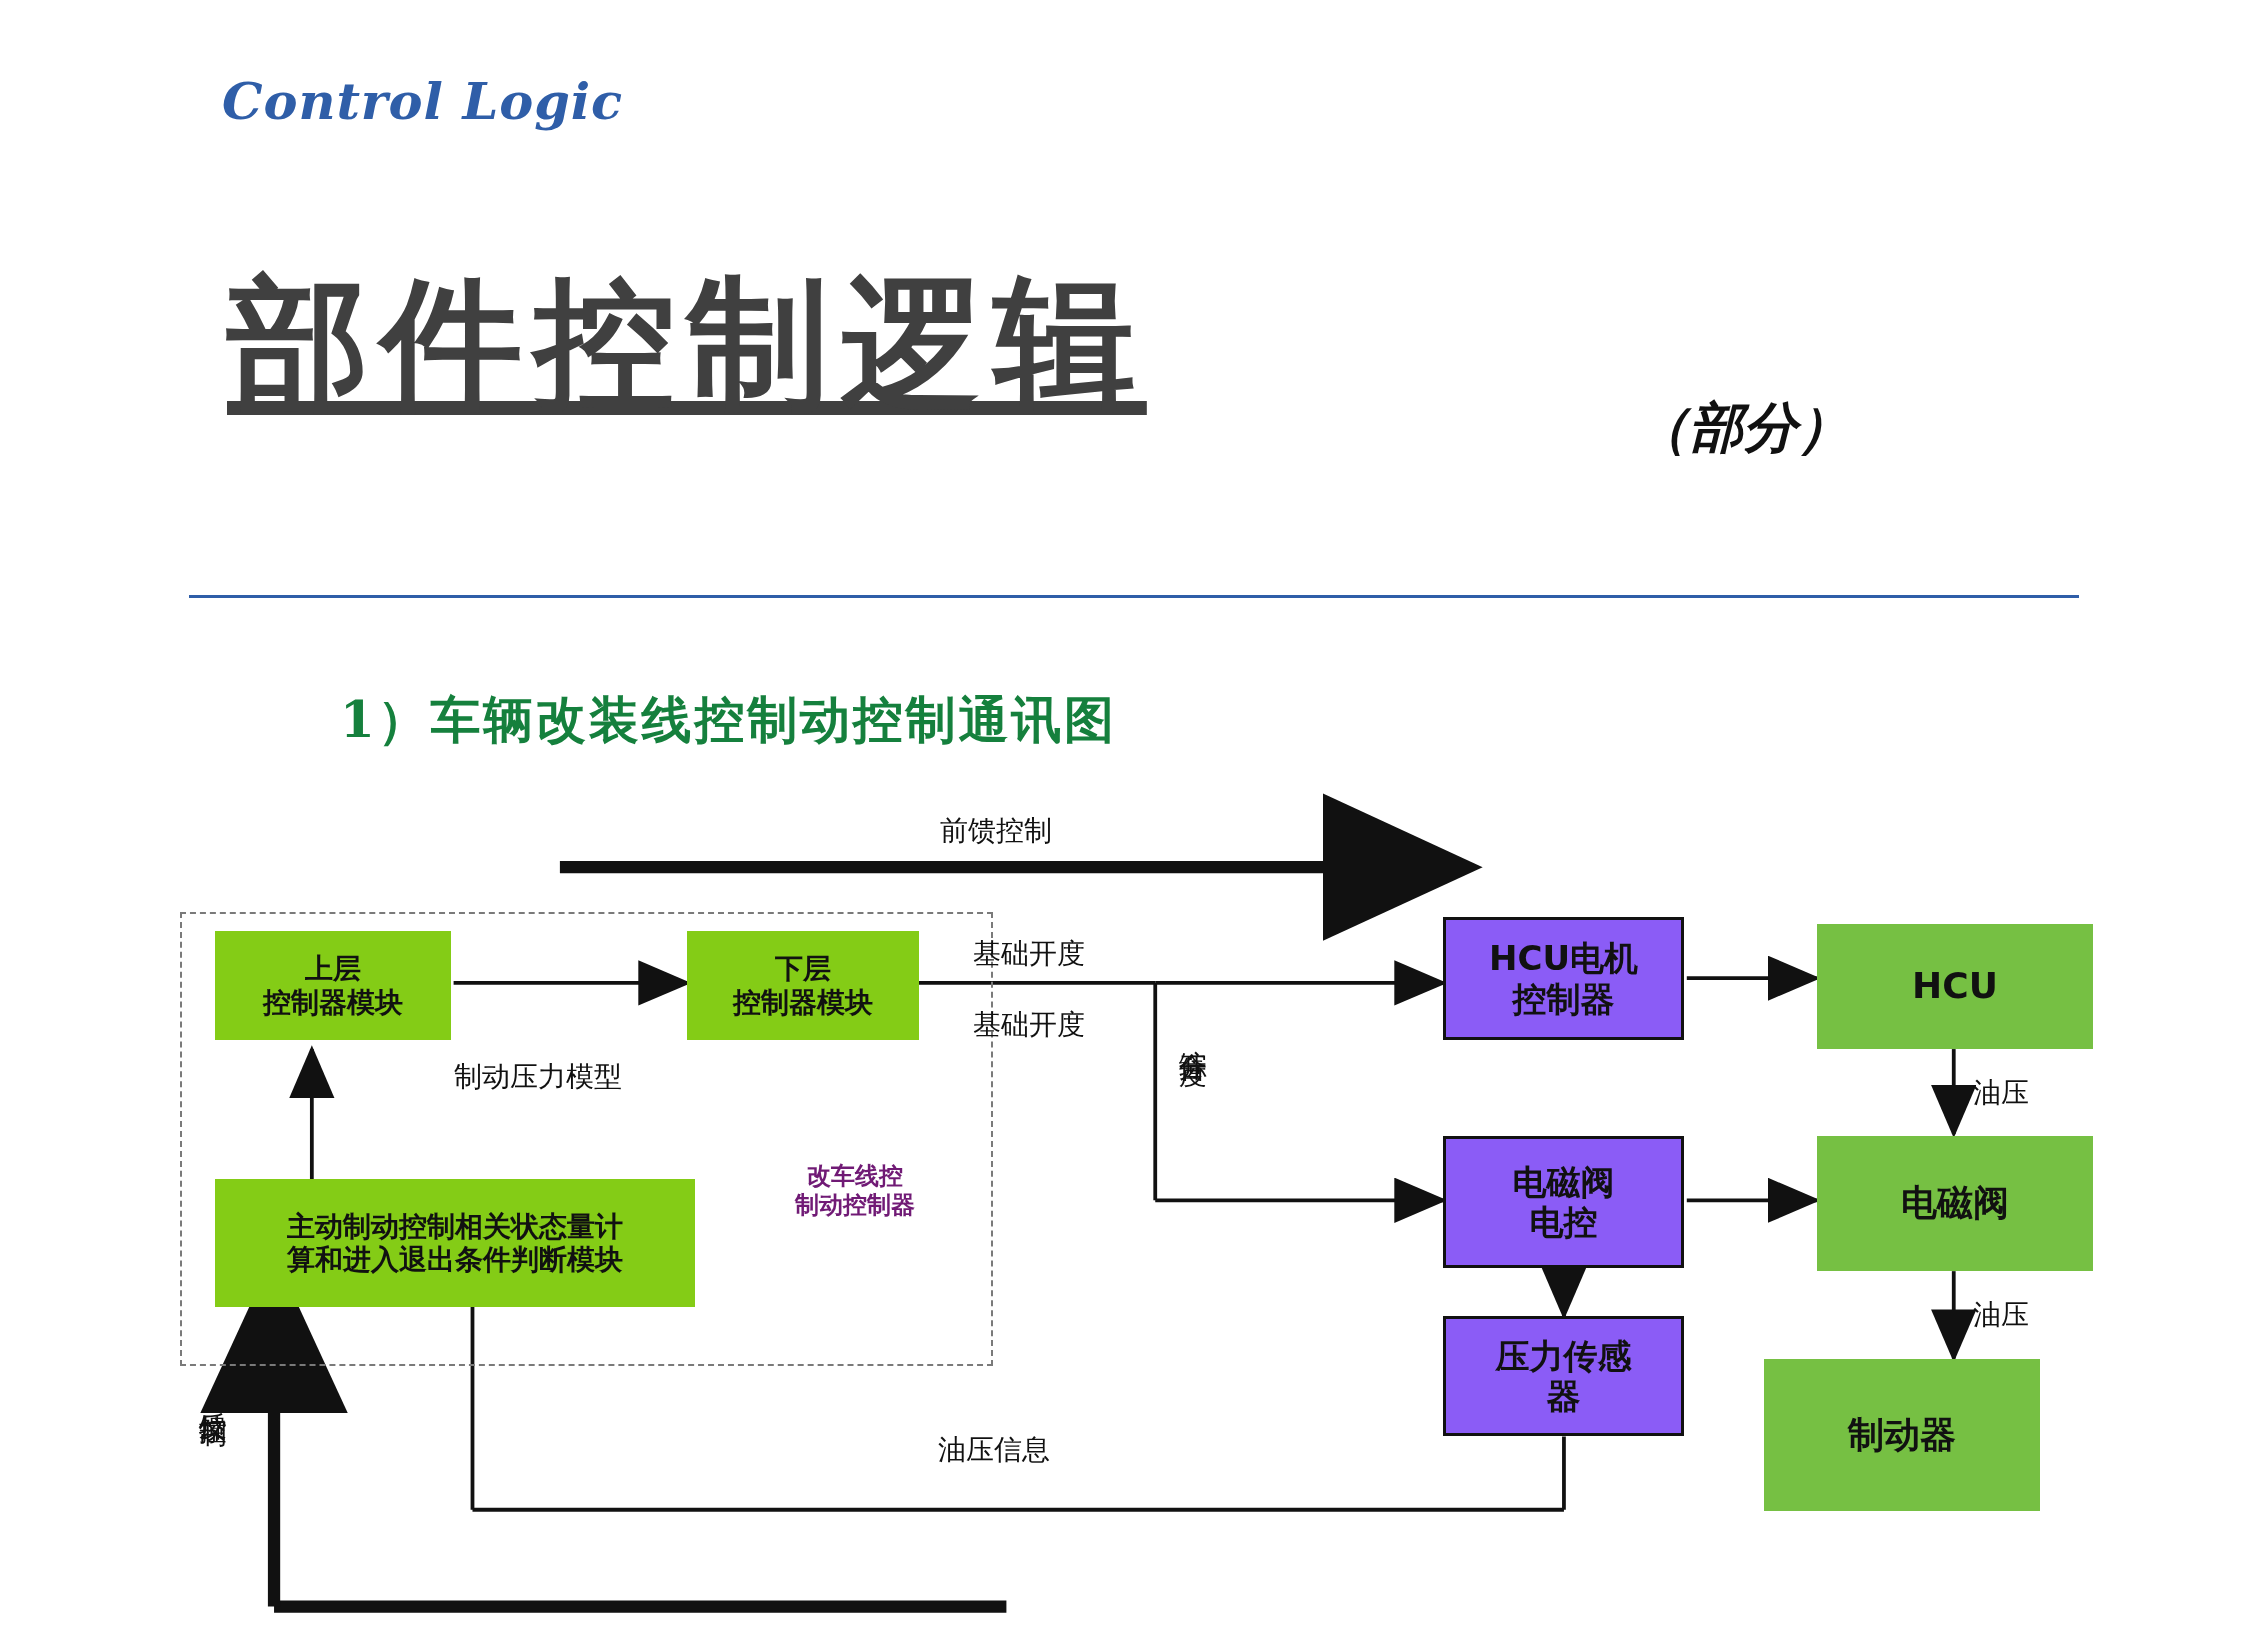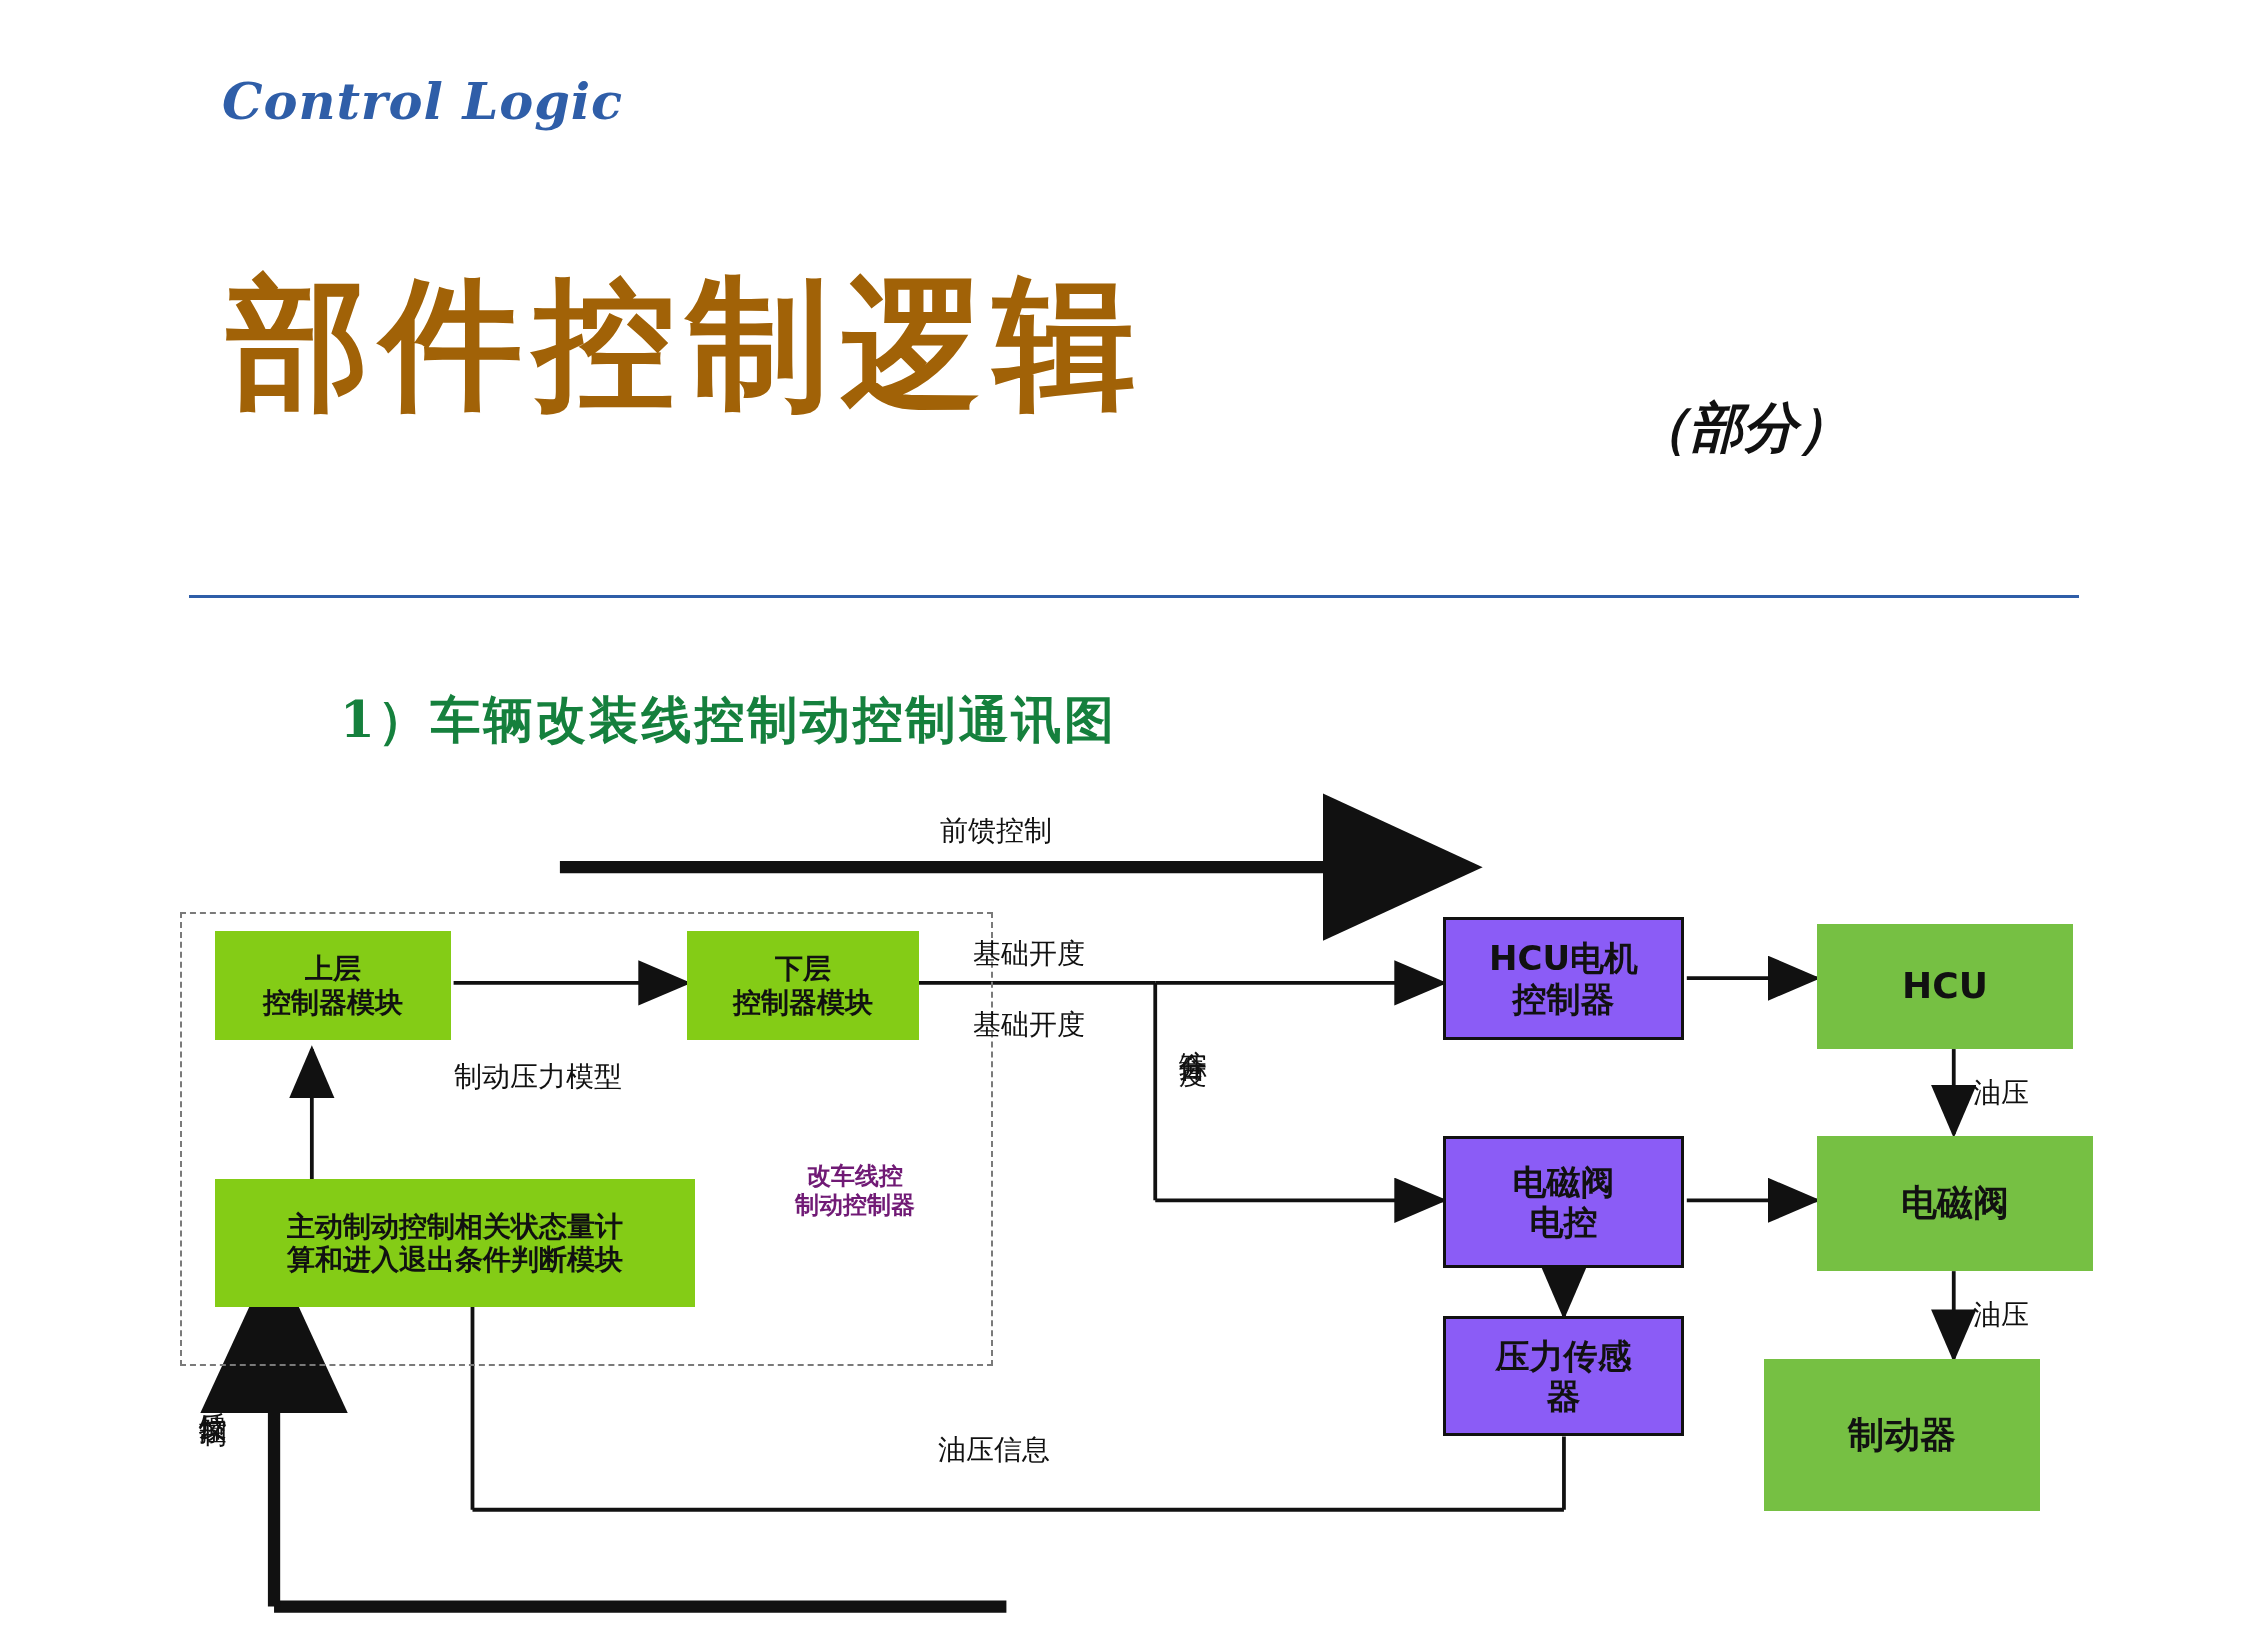--- a/index.html
+++ b/index.html
@@ -33,23 +33,24 @@
     color: #2F5EA8;
     letter-spacing: 0.9px;
   }
   .main-title {
     position: absolute;
     left: 227px;
     top: 250px;
     font-family: "DejaVu Sans", sans-serif;
     font-weight: bold;
     font-size: 142px;
-    color: #a16207;
+    color: #404040;
     letter-spacing: 11.3px;
     white-space: nowrap;
+    text-decoration: underline;
   }
   .sub-title {
     position: absolute;
     left: 1635px;
     top: 392px;
     font-family: "DejaVu Serif", serif;
     font-weight: bold;
     font-style: italic;
     font-size: 54px;
     color: #111111;
@@ -213,21 +214,21 @@
 
     <div class="node white" style="left:1443px; top:142px; width:241px; height:123px;">HCU电机
 控制器</div>
 
     <div class="node white" style="left:1443px; top:361px; width:241px; height:132px;">电磁阀
 电控</div>
 
     <div class="node white" style="left:1443px; top:541px; width:241px; height:120px;">压力传感
 器</div>
 
-    <div class="node green" style="left:1817px; top:149px; width:256px; height:125px;">HCU</div>
+    <div class="node green" style="left:1817px; top:149px; width:276px; height:125px;">HCU</div>
 
     <div class="node green" style="left:1817px; top:361px; width:276px; height:135px;">电磁阀</div>
 
     <div class="node green" style="left:1764px; top:584px; width:276px; height:152px;">制动器</div>
 
     <div class="group-label" style="left:732px; top:387px; width:246px;">改车线控
 制动控制器</div>
 
     <div class="label" style="left:940px; top:40px;">前馈控制</div>
 

